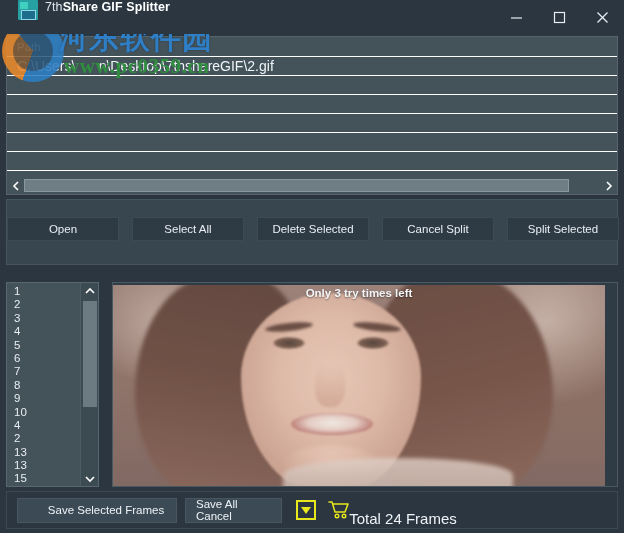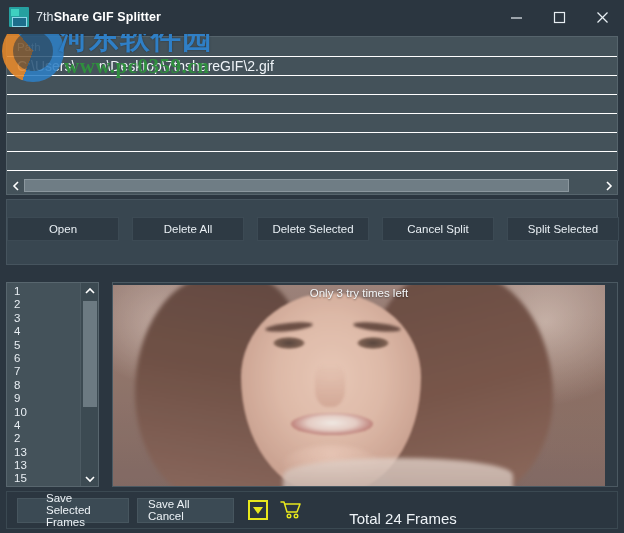--- a/index.html
+++ b/index.html
@@ -14,22 +14,23 @@
     width: 624px; height: 533px;
     background: #2b3640;
     overflow: hidden;
   }
 
   
   .titlebar {
     position: absolute; top: 0; left: 0;
     width: 624px; height: 34px;
     background: #2b3640;
-    display: flex; align-items: center;
+    display: flex; align-items: flex-start;
     z-index: 30;
+    padding-left: 9px;
   }
   .app-icon {
     width: 20px; height: 20px;
     margin-left: 9px; margin-right: 7px;
     background: #26a0a0;
     position: relative; flex: none;
     border-radius: 1px;
   }
   .app-icon::before {
     content: ""; position: absolute;
@@ -222,20 +223,21 @@
     background: #6c7a82;
   }
 
   .preview {
     position: absolute;
     left: 106px; top: 0;
     width: 506px; height: 205px;
     background: #2f3b45;
     border: 1px solid #4b5962;
     overflow: hidden;
+    font-weight: bold;
   }
   .preview-img {
     position: absolute; left: 0; top: 2px;
     width: 492px; height: 203px;
     overflow: hidden;
     background: #6b5550;
   }
   
   .ph-bg {
     position: absolute; inset: 0;
@@ -343,21 +345,21 @@
   .bbtn {
     height: 25px;
     background: #3b4a54;
     border: 1px solid #47565f;
     color: #eef3f7;
     font-size: 11.5px;
     display: flex; align-items: center; justify-content: center;
     padding: 0 10px;
     cursor: default;
   }
-  #save-selected { margin-left: 10px; width: 112px; padding-left: 28px; }
+  #save-selected { margin-left: 10px; width: 160px; padding-left: 28px; }
   #save-all { margin-left: 8px; width: 97px; }
   .dropdown-btn {
     margin-left: 14px;
     width: 20px; height: 20px;
     border: 2px solid #e8e81c;
     background: #2b3640;
     display: flex; align-items: center; justify-content: center;
   }
   .dd-tri {
     width: 0; height: 0;
@@ -440,21 +442,21 @@
         <svg width="8" height="10" viewBox="0 0 8 10" aria-hidden="true">
             <polyline points="2,1 6,5 2,9" fill="none" stroke="#ffffff" stroke-width="1.6"></polyline>
           </svg>
       </div>
     </div>
   </div>
 
   <div class="btnbar">
     <div class="btnrow">
       <div class="btn">Open</div>
-      <div class="btn">Delete All</div>
+      <div class="btn">Select All</div>
       <div class="btn">Delete Selected</div>
       <div class="btn">Cancel Split</div>
       <div class="btn">Split Selected</div>
     </div>
   </div>
 
   <div class="mid">
 
     <div class="frame-list">
       <div class="frame-numbers">

